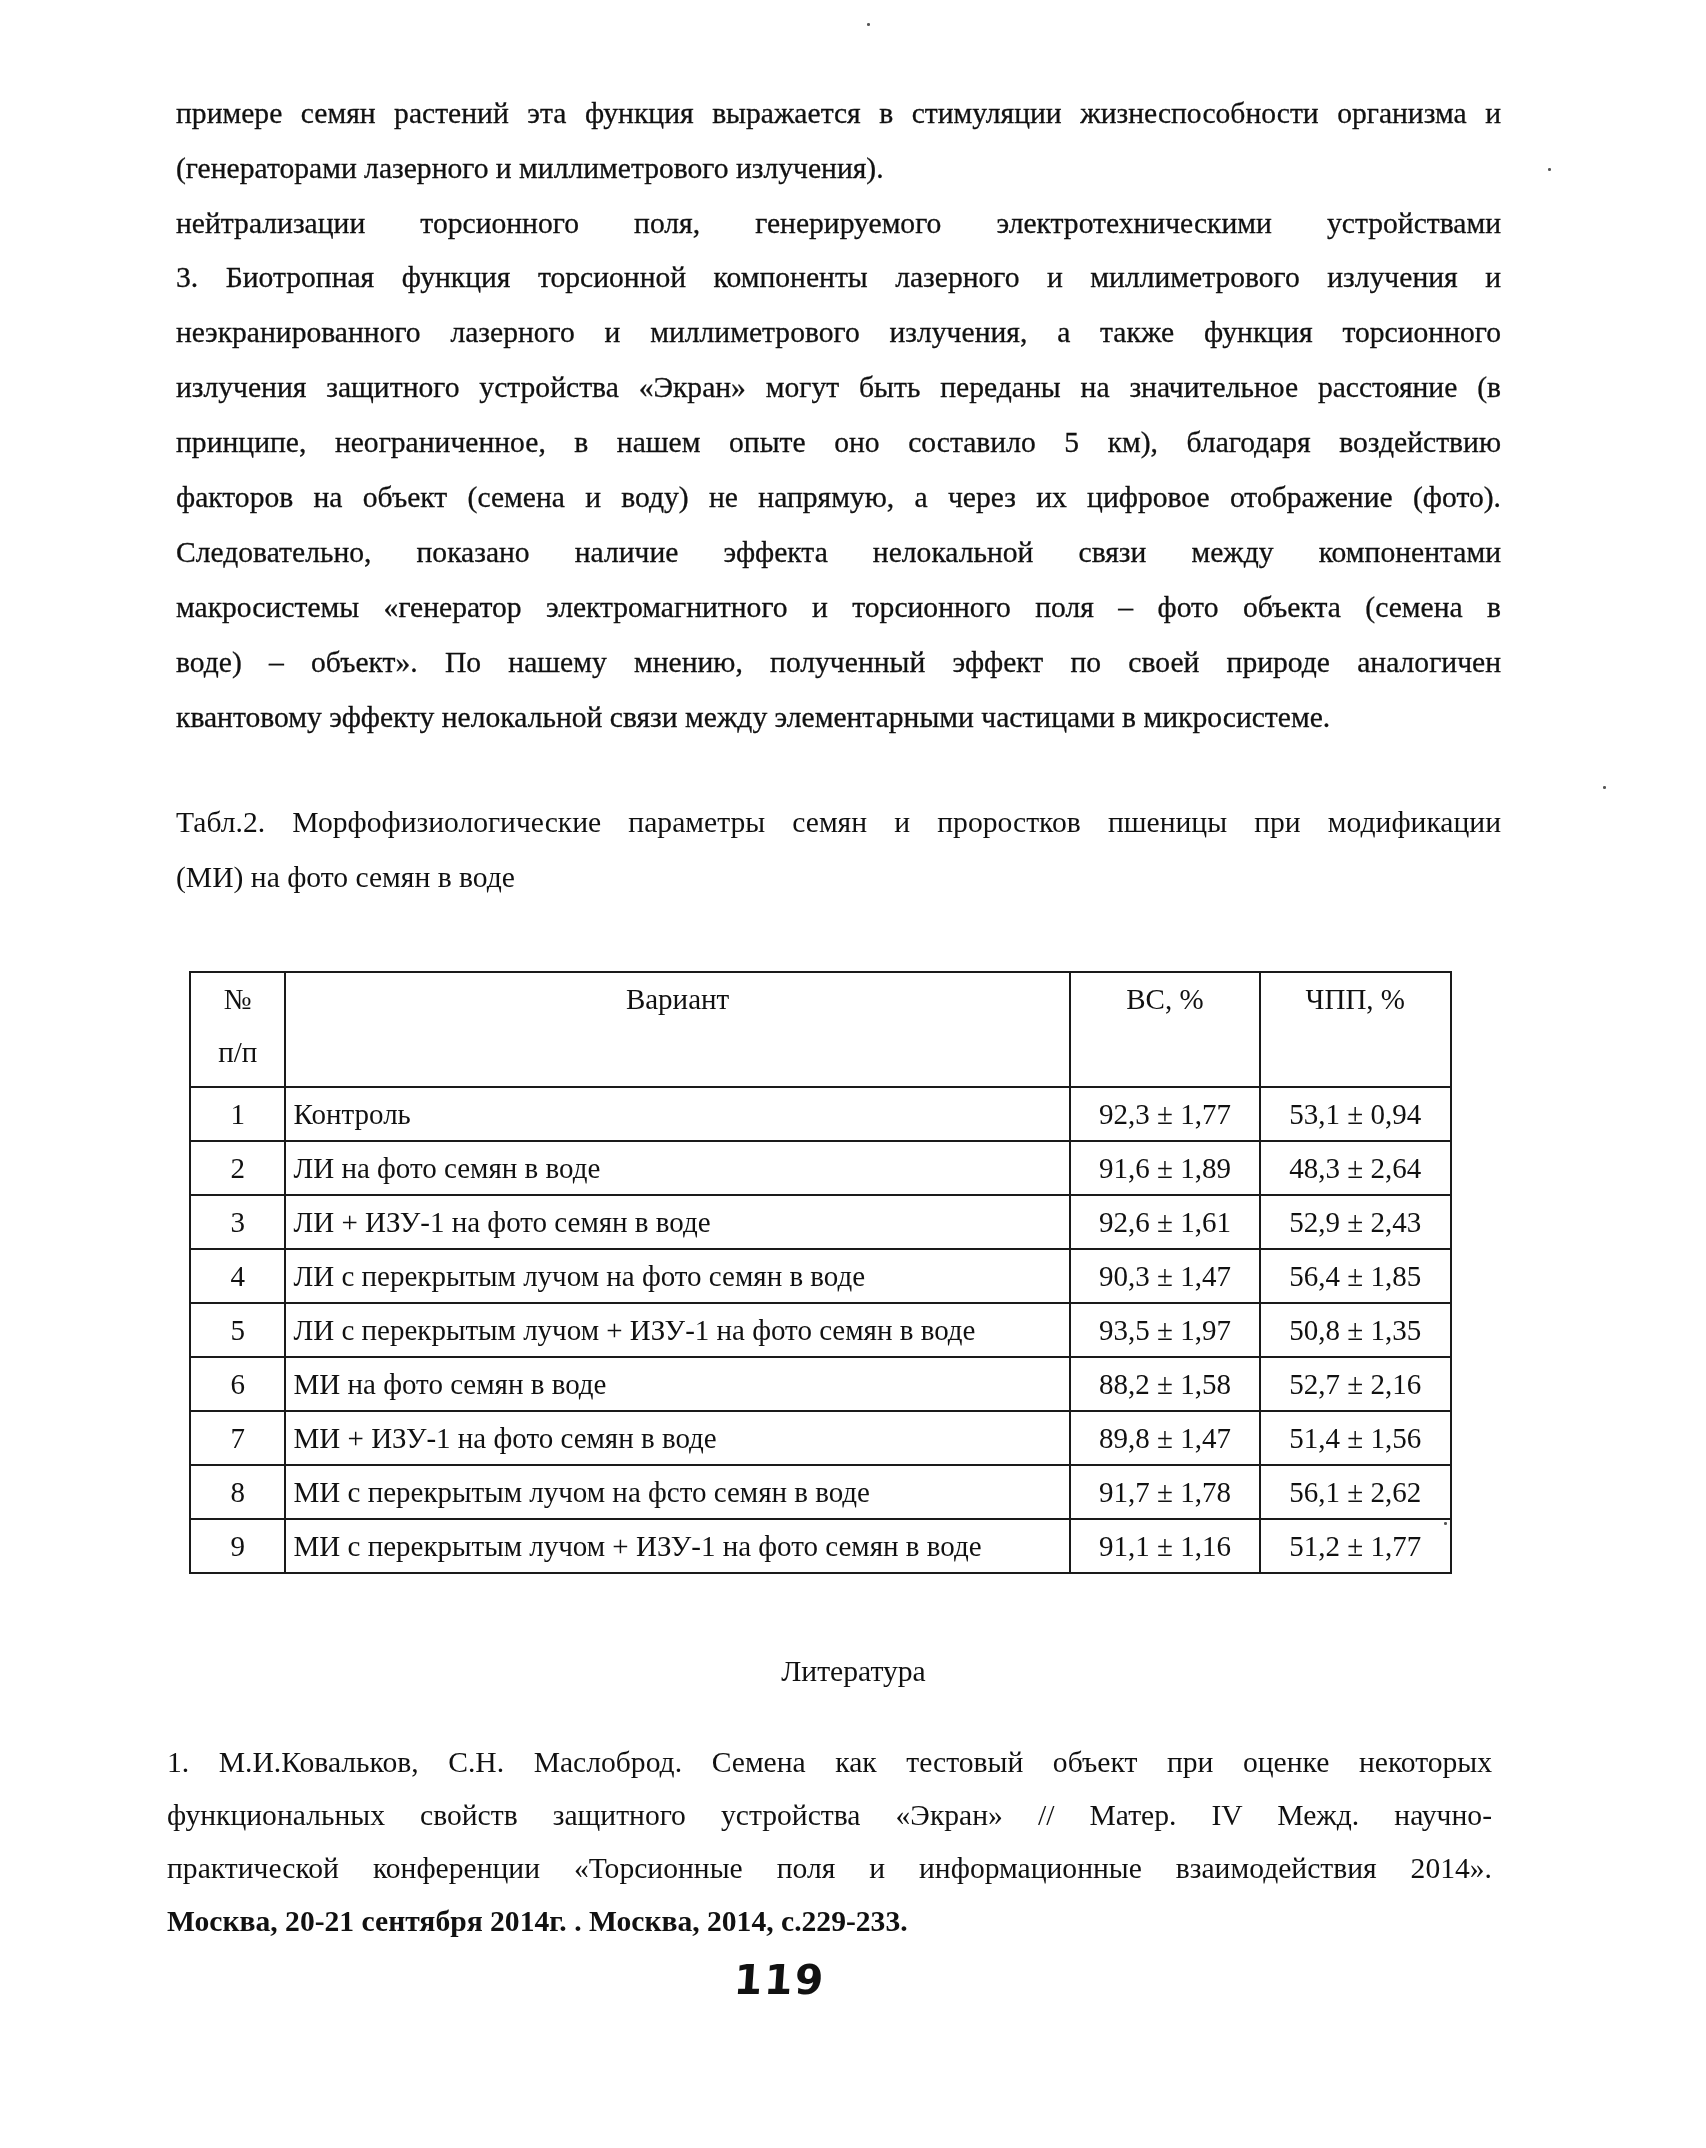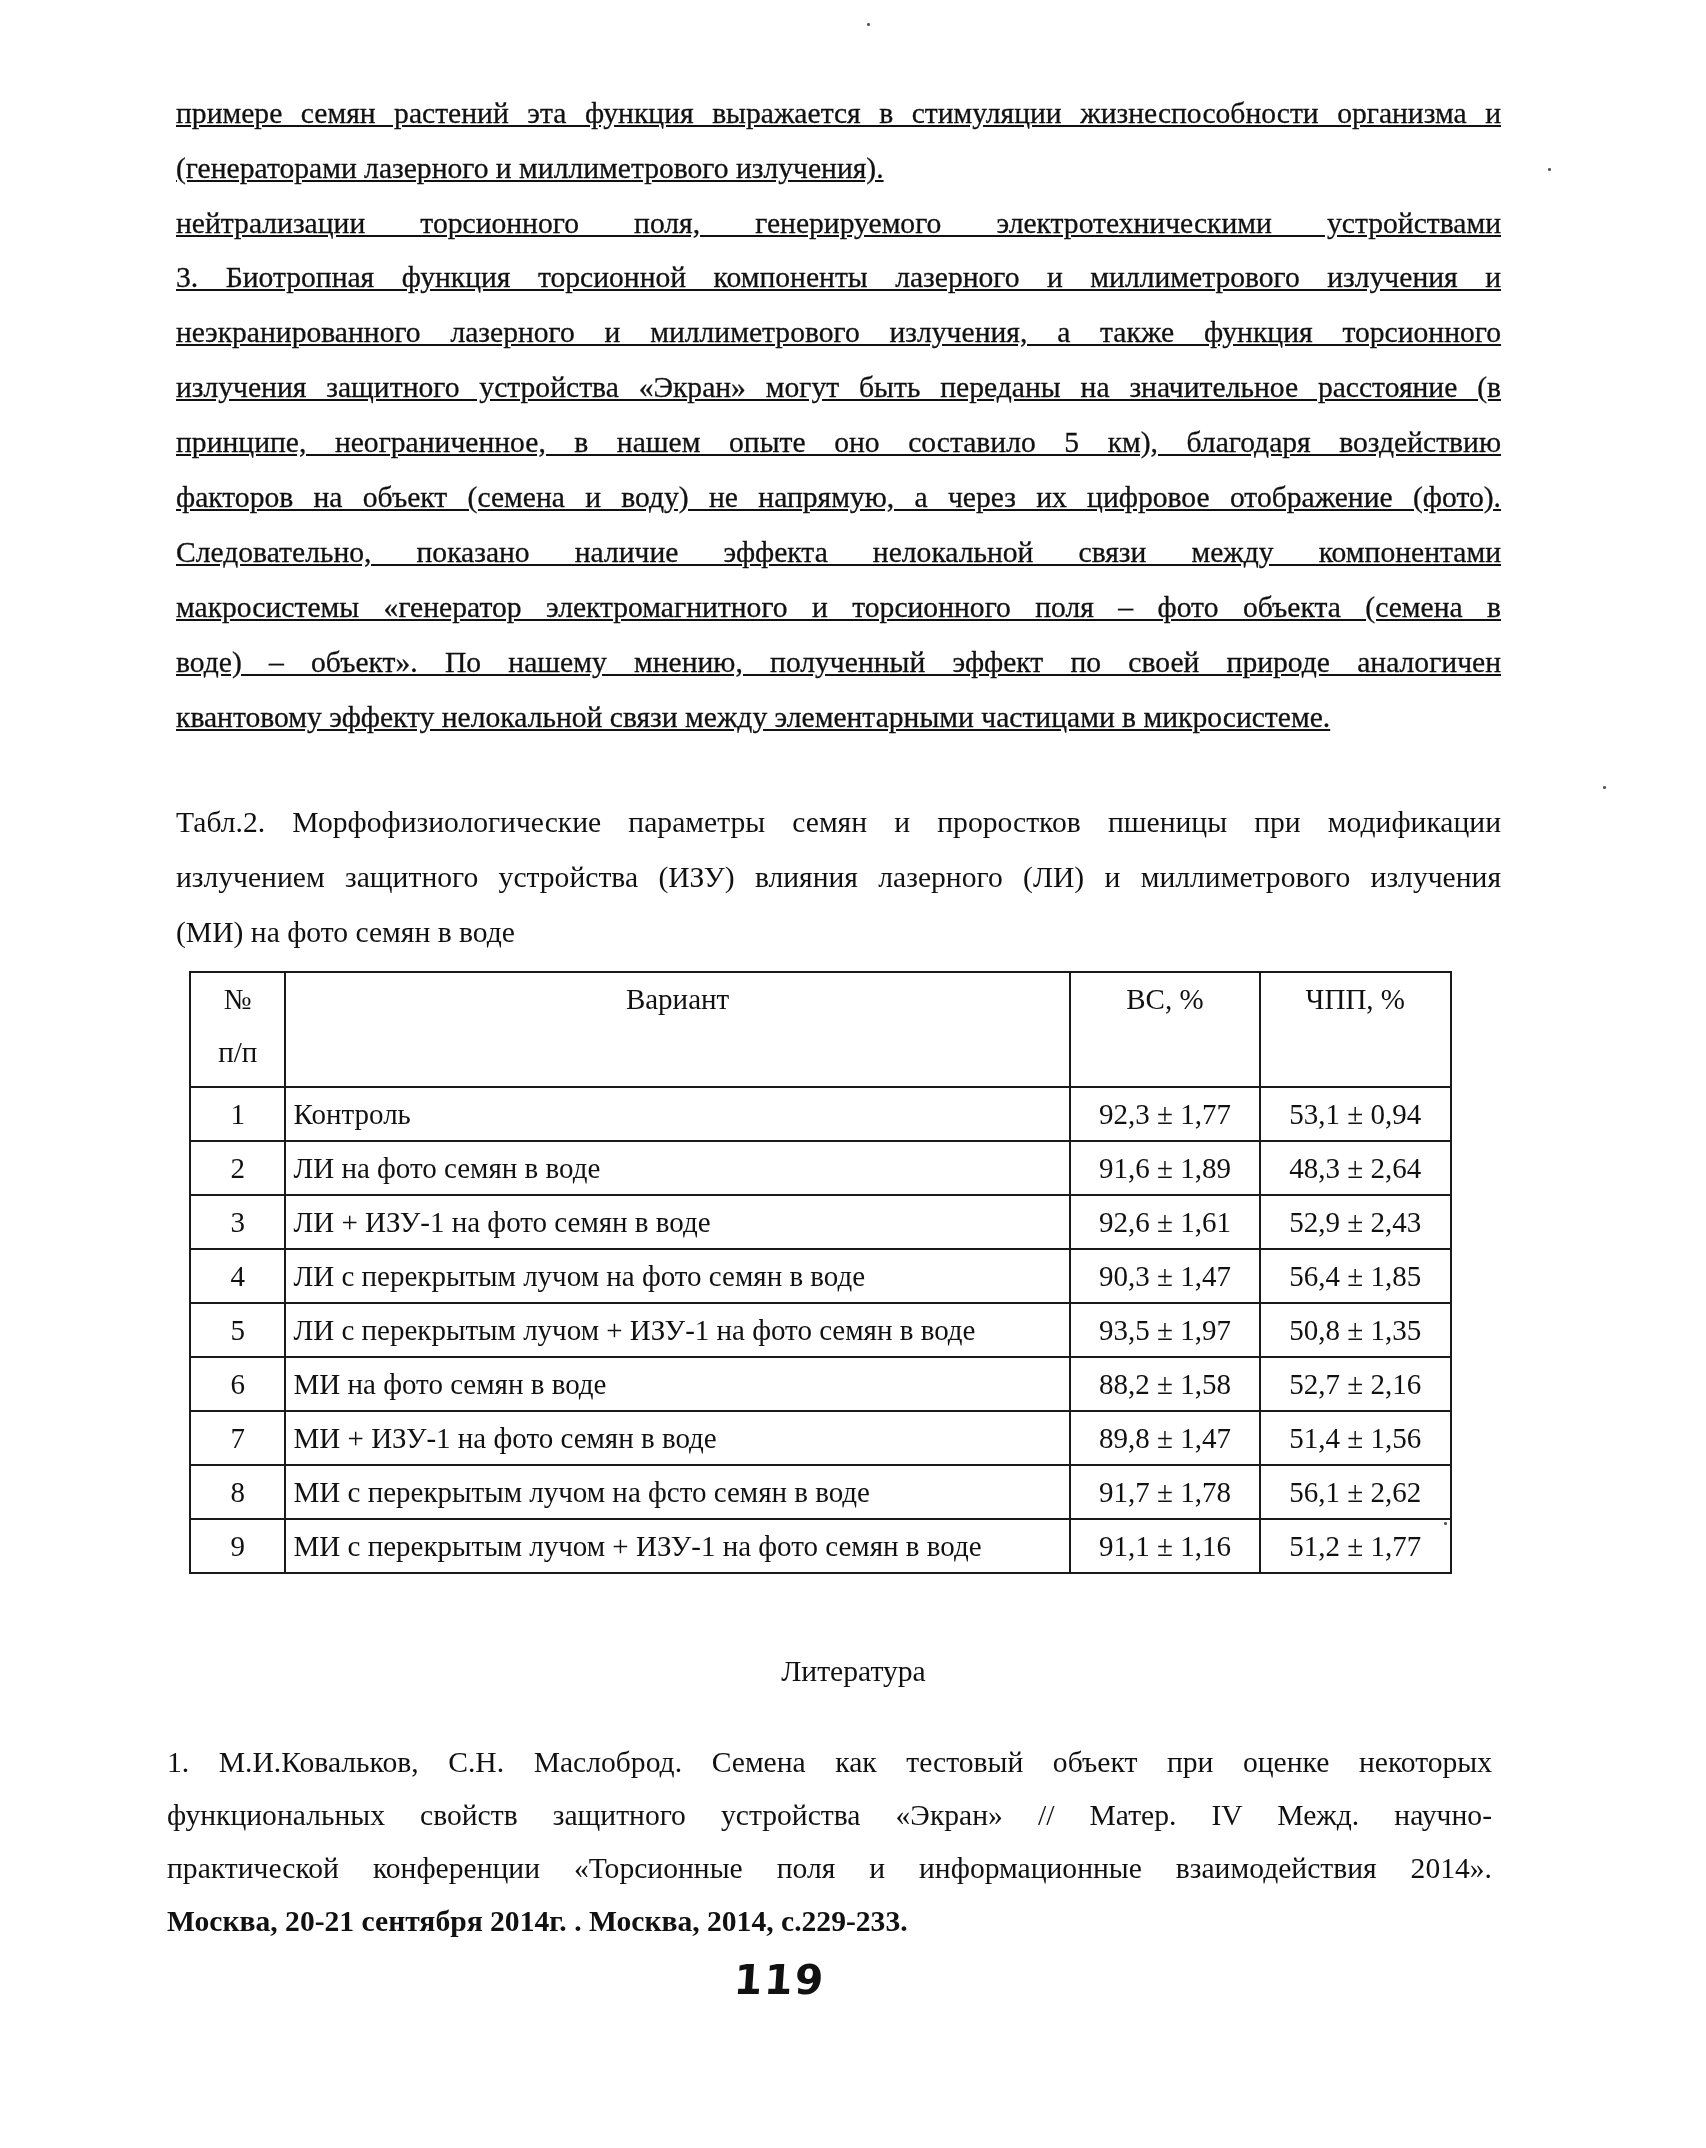--- a/index.html
+++ b/index.html
@@ -9,21 +9,21 @@
     color: #111111;
   }
   .page { position: absolute; left: 0; top: 0; width: 1707px; height: 2149px; }
 
   .para {
     position: absolute; left: 176px; width: 1325px;
     font-size: 29.6px; line-height: 55px;
     text-align: justify; text-align-last: left;
     -webkit-text-stroke: 0.3px #111;
   }
-  .para .line { display: block; text-align: justify; text-align-last: justify; white-space: nowrap; text-decoration: underline; }
+  .para .line { display: block; text-align: justify; text-align-last: justify; white-space: nowrap; }
   .para .line.last { text-align-last: left; }
 
   #p1 { top: 86px; }
   #p2 { top: 250px; }
   #caption { position: absolute; left: 176px; width: 1325px; top: 795px; font-size: 29.6px; line-height: 55px; }
   #caption .line { display: block; text-align-last: justify; white-space: nowrap; }
   #caption .line.last { text-align-last: left; }
 
   table.data {
     position: absolute; left: 189px; top: 971px;
@@ -76,21 +76,20 @@
     <span class="line">принципе, неограниченное, в нашем опыте оно составило 5 км),  благодаря воздействию</span>
     <span class="line">факторов на объект (семена и воду) не напрямую, а через их цифровое отображение (фото).</span>
     <span class="line">Следовательно, показано наличие эффекта нелокальной связи между компонентами</span>
     <span class="line">макросистемы «генератор электромагнитного и торсионного поля – фото объекта (семена в</span>
     <span class="line">воде) – объект». По нашему мнению, полученный эффект по своей природе аналогичен</span>
     <span class="line last">квантовому эффекту нелокальной связи между элементарными частицами в микросистеме.</span>
   </div>
 
   <div id="caption">
     <span class="line">Табл.2. Морфофизиологические параметры семян и проростков пшеницы при модификации</span>
-    <span class="line">излучением защитного устройства (ИЗУ) влияния лазерного (ЛИ) и миллиметрового излучения</span>
     <span class="line last">(МИ) на фото семян в воде</span>
   </div>
 
   <table class="data">
     <thead>
       <tr>
         <th class="col-num">
           <span class="num-top">№</span>
           <span class="num-bot">п/п</span>
         </th>

